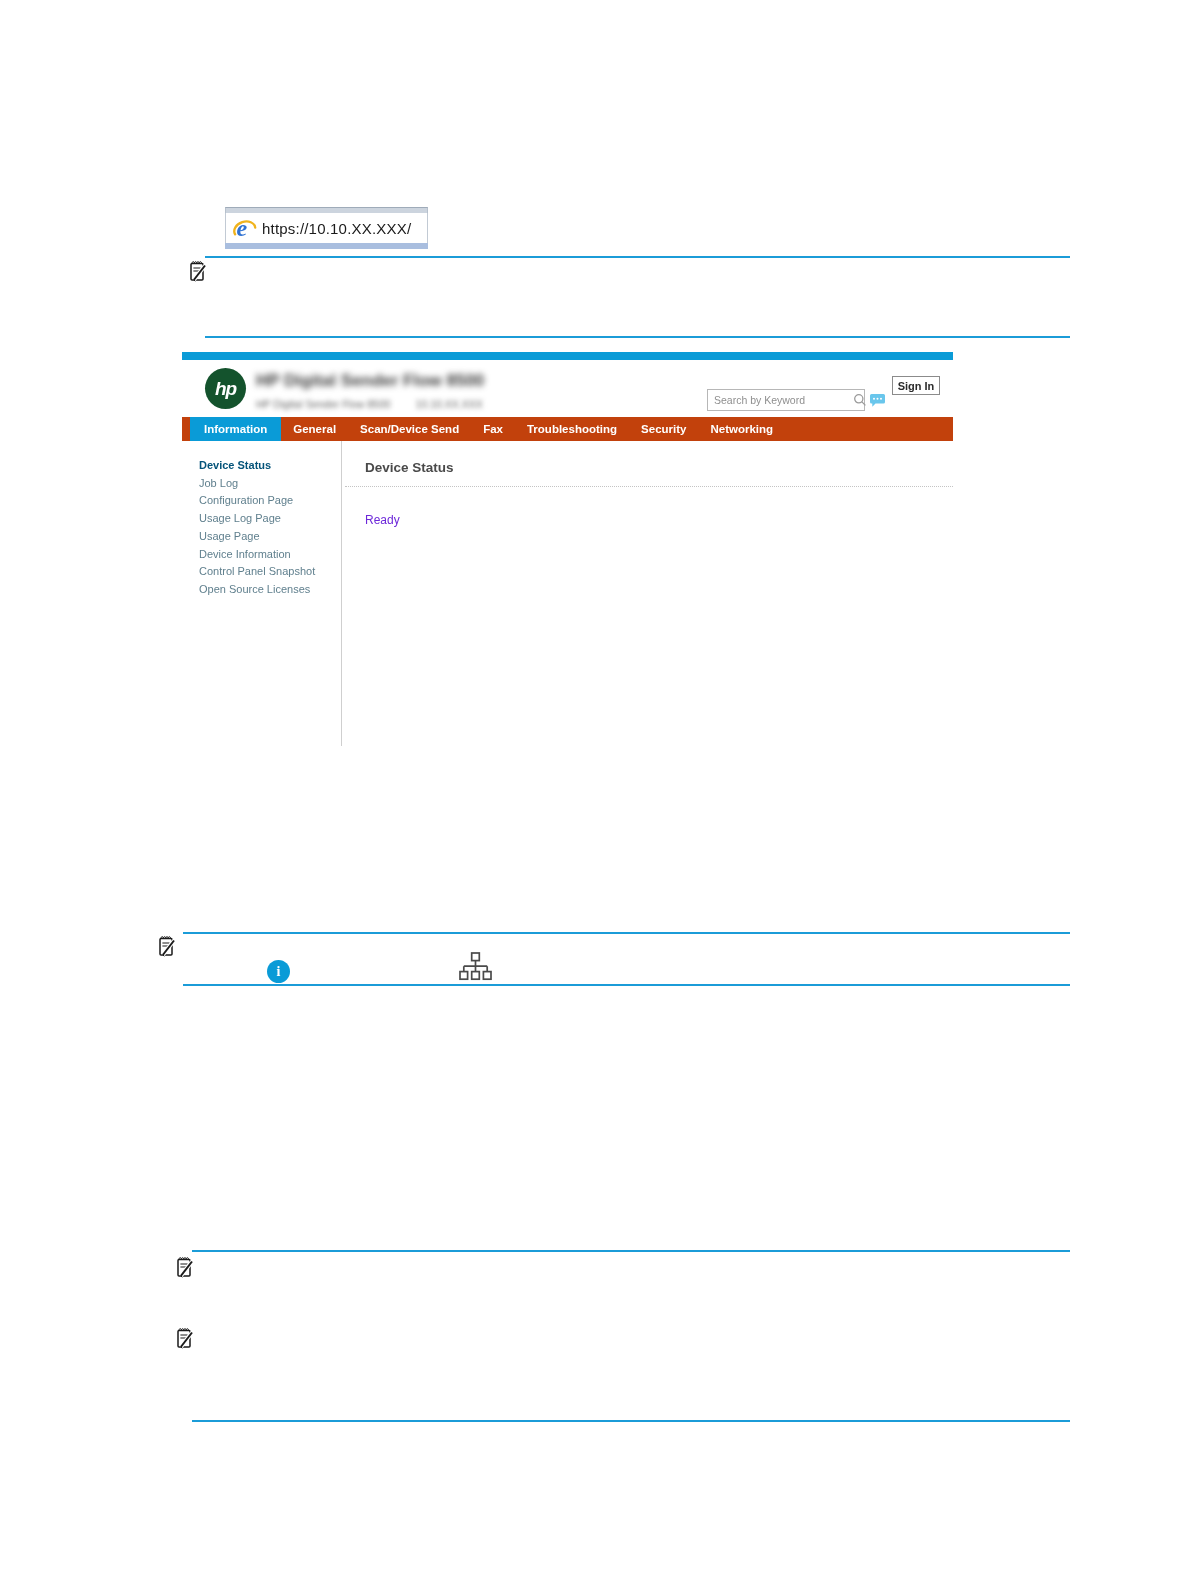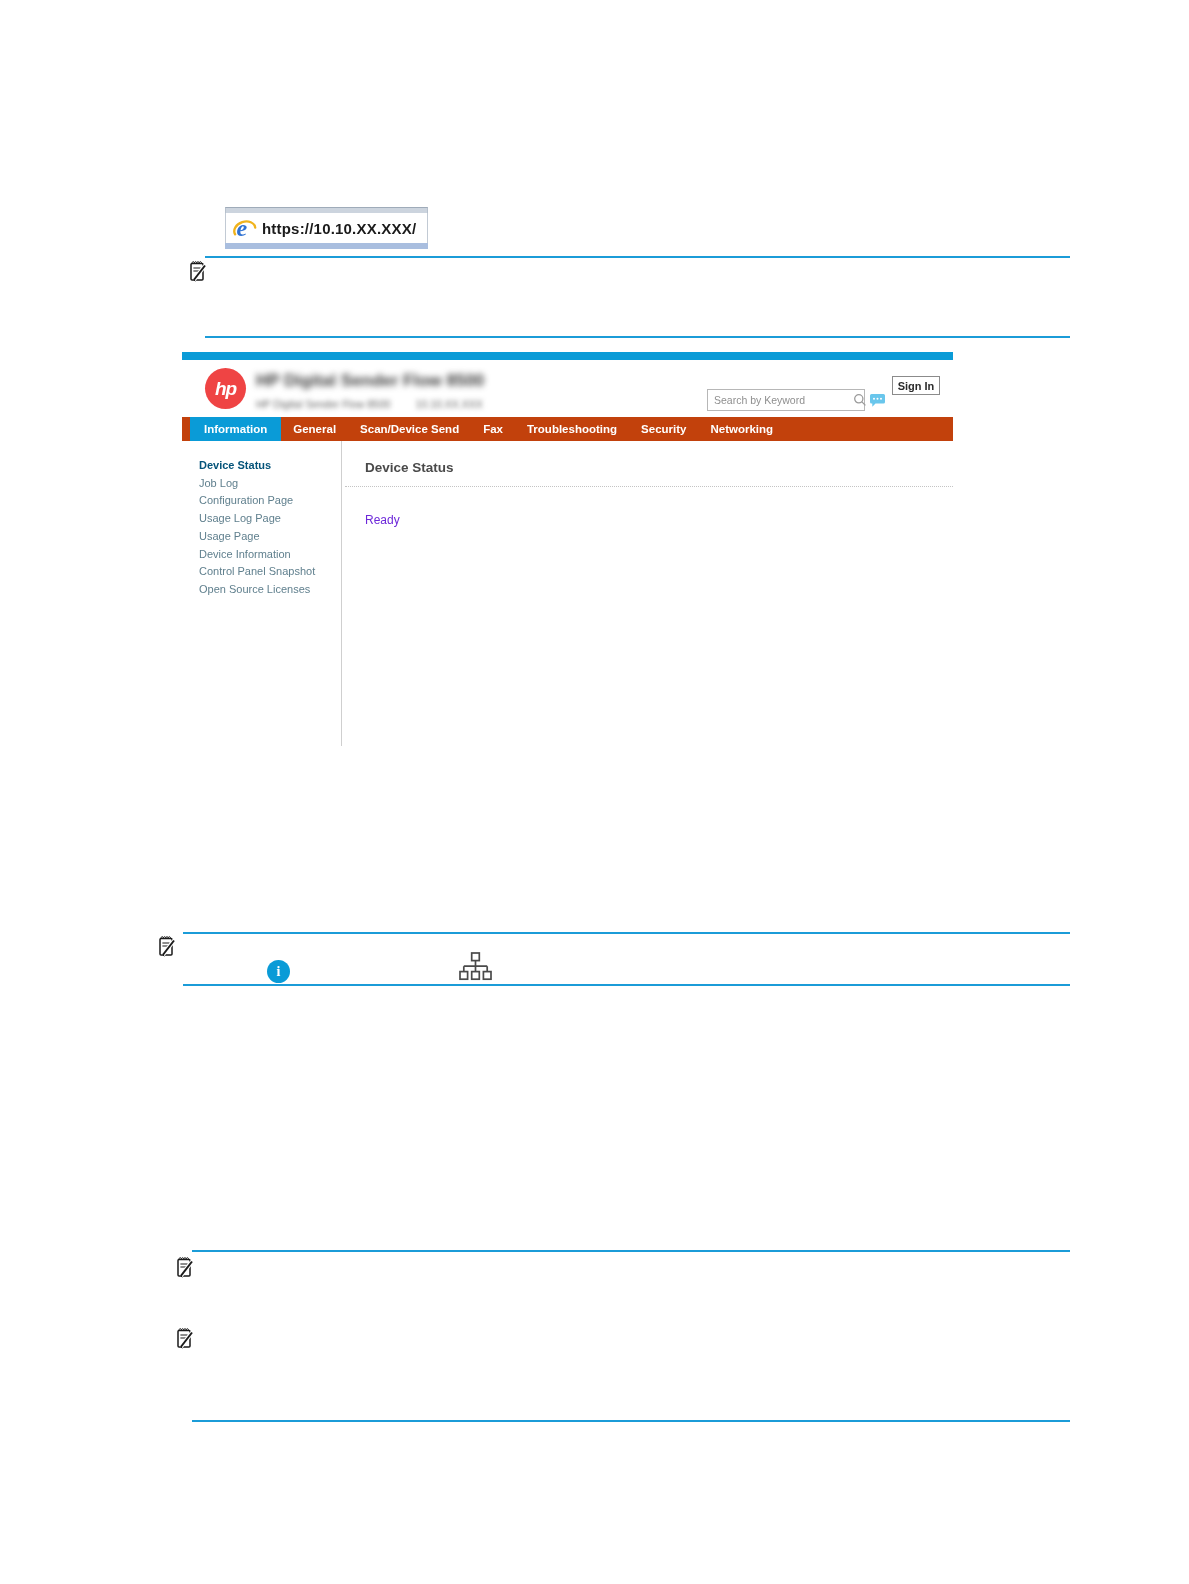--- a/index.html
+++ b/index.html
@@ -11,21 +11,21 @@
   }
 
   
   .addr-bar { position:absolute; left:225px; top:207px; width:203px; height:42px; }
   .addr-top { height:6px; background:#ccd4de; border-top:1px solid #9fabb9; border-left:1px solid #b6c0cc; border-right:1px solid #b6c0cc; }
   .addr-body {
     height:30px; background:#ffffff; border-left:1px solid #c2cad4; border-right:1px solid #c2cad4;
     display:flex; align-items:center; padding-left:6px;
   }
   .addr-bottom { height:6px; background:#a9bedf; }
-  .url-text { font-size:15px; font-weight:700; color:#1b1b1b; margin-left:5px; letter-spacing:.2px; white-space:nowrap; }
+  .url-text { font-size:15px; font-weight:400; color:#1b1b1b; margin-left:5px; letter-spacing:.2px; white-space:nowrap; }
 
   
   .rule { position:absolute; height:2px; background:#1b9cd8; }
   .rule-a { left:205px; top:256px; width:865px; }
   .rule-b { left:205px; top:336px; width:865px; }
   .rule-c { left:183px; top:932px; width:887px; }
   .rule-d { left:183px; top:984px; width:887px; }
   .rule-e { left:192px; top:1250px; width:878px; }
   .rule-f { left:192px; top:1420px; width:878px; }
 
@@ -42,21 +42,21 @@
   }
   .network-icon { position:absolute; left:459px; top:952px; }
 
   
   .ews { position:absolute; left:182px; top:352px; width:771px; height:394px; background:#ffffff; }
   .ews-topbar { height:8px; background:#0a9bd7; }
   .ews-header { position:relative; height:57px; background:#ffffff; }
 
   .hp-logo {
     position:absolute; left:23px; top:8px; width:41px; height:41px; border-radius:50%;
-    background:#ef4444; color:#ffffff; display:flex; align-items:center; justify-content:center;
+    background:#14532d; color:#ffffff; display:flex; align-items:center; justify-content:center;
     font-style:italic; font-weight:700; font-size:19px; letter-spacing:-1px;
   }
   .ews-title {
     position:absolute; left:74px; top:11px; font-size:17px; font-weight:700; color:#3d3d3d;
     filter:blur(3px); white-space:nowrap;
   }
   .ews-subtitle {
     position:absolute; left:74px; top:38px; font-size:10.5px; color:#666; filter:blur(2.4px); white-space:nowrap;
   }
   .ews-subtitle .seg2 { margin-left:22px; }

